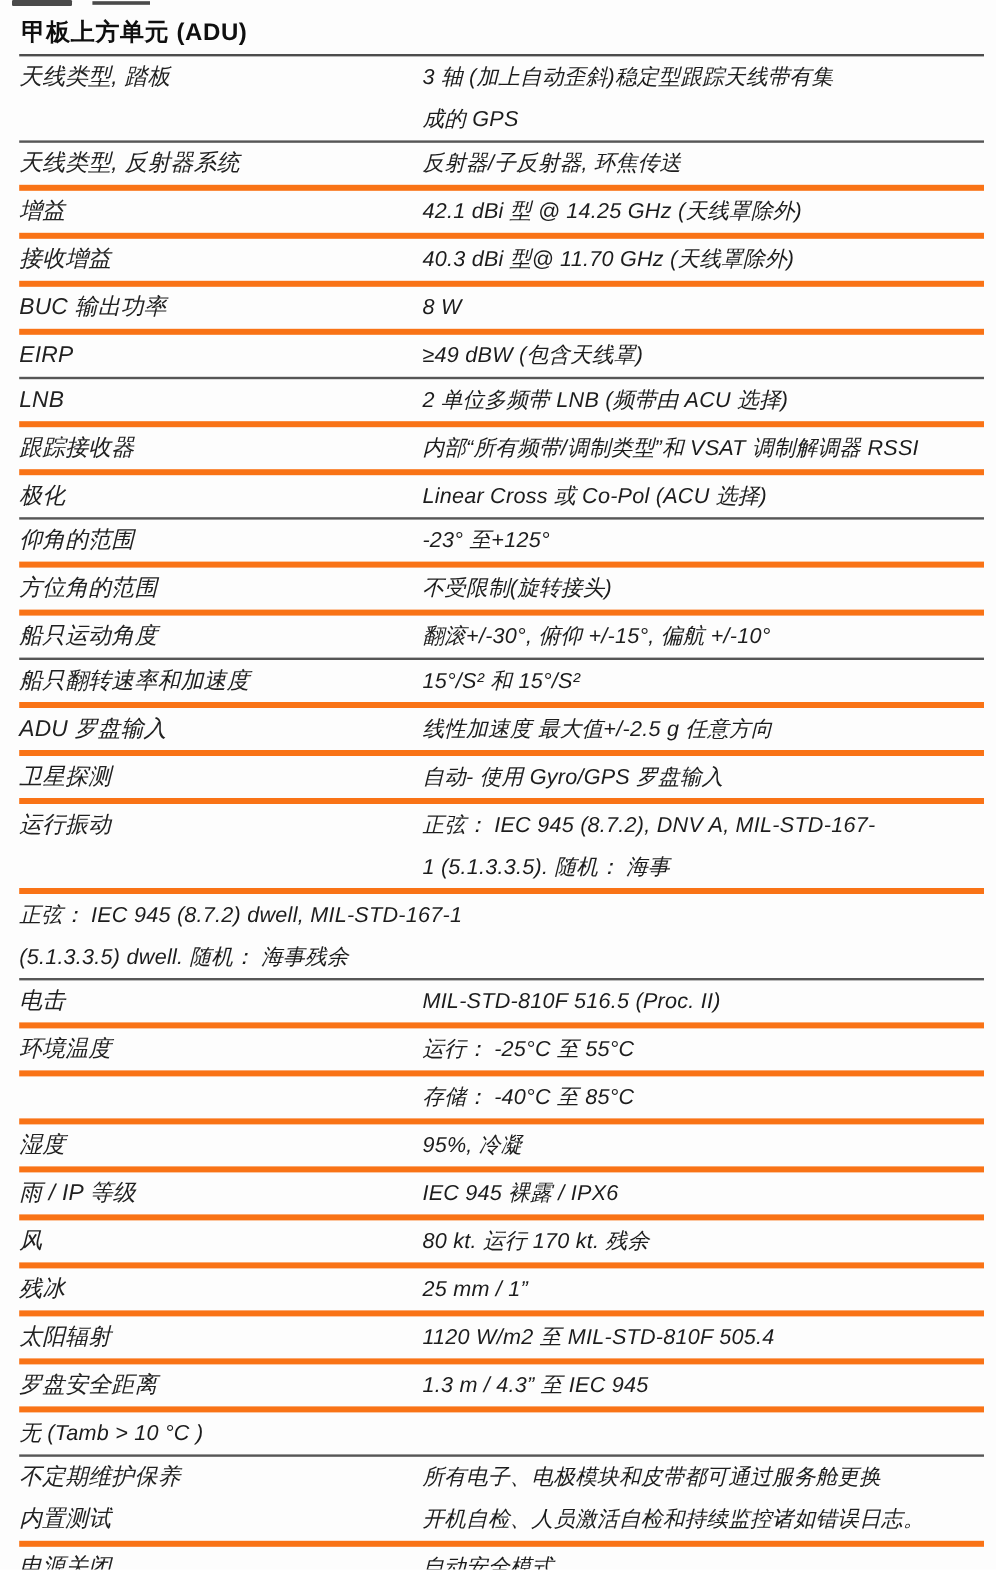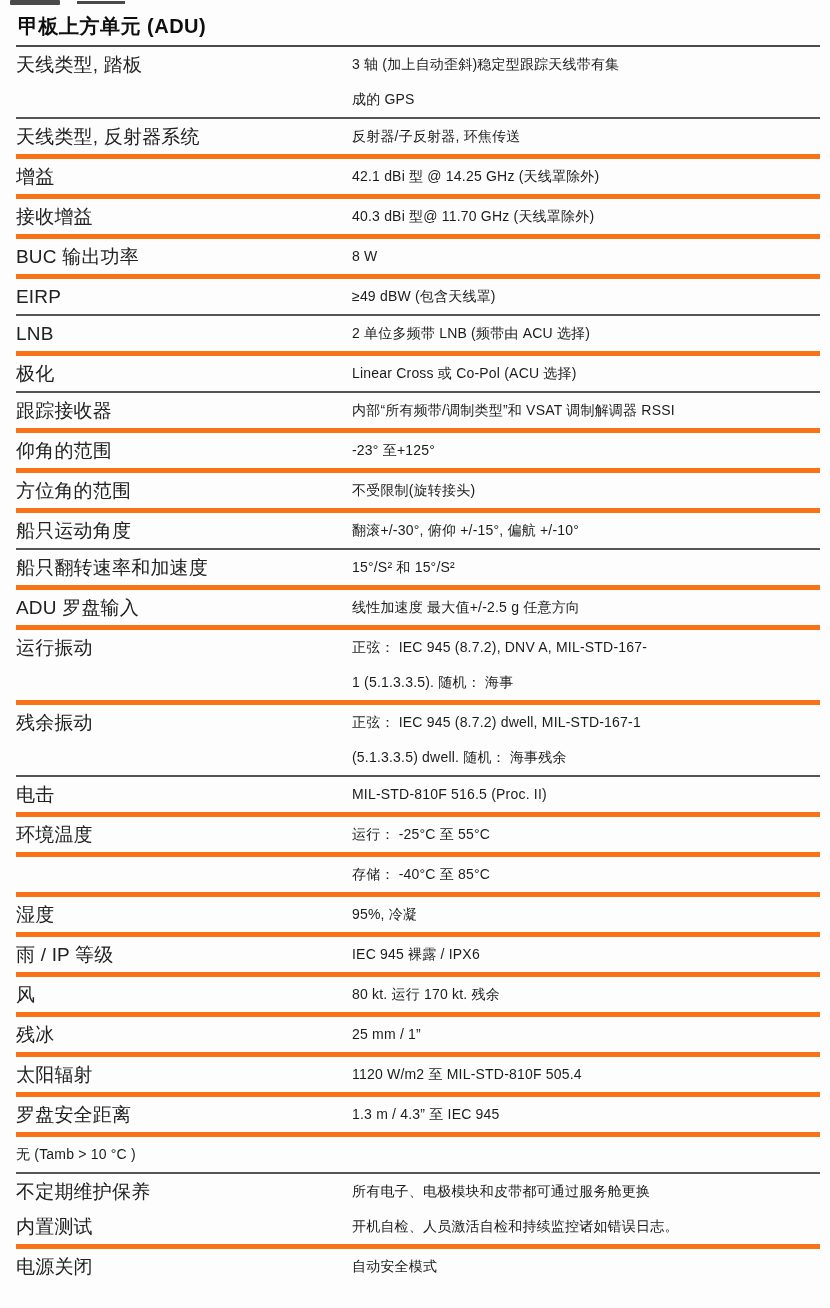--- a/index.html
+++ b/index.html
@@ -37,20 +37,21 @@
     color: #0f0f0f;
     letter-spacing: 0.5px;
     padding: 6px 0 5px 2px;
     border-bottom: 2px solid #4c4c4c;
     white-space: nowrap;
   }
   .spec-table { width: 100%; }
   .row {
     display: flex;
     align-items: flex-start;
+    font-style: italic;
   }
   .row.div-normal { border-bottom: 5px solid #f97316; }
   .row.div-strong { border-bottom: 2px solid #565656; }
   .row.div-none   { border-bottom: none; justify-content: center; }
   .label-cell {
     flex: 0 0 336px;
     min-width: 0;
   }
   .value-cell {
     flex: 1 1 auto;
@@ -58,21 +59,21 @@
   }
   .line {
     height: 35px;
     line-height: 35px;
     white-space: nowrap;
     font-size: 19px;
     color: #212121;
     letter-spacing: 0.2px;
   }
   .value-cell .line {
-    font-size: 14px;
+    font-size: 18px;
     color: #1c1c1c;
   }
 </style>
 </head>
 <body>
 
 <div class="top-artifact"></div>
 
 <div class="doc">
   <div class="title">甲板上方单元 (ADU)</div>
@@ -128,38 +129,38 @@
         </div>
   </div>
       <div class="row div-normal">
     <div class="label-cell">
       <div class="line">LNB</div>
     </div>
     <div class="value-cell">
           <div class="line">2 单位多频带 LNB (频带由 ACU 选择)</div>
         </div>
   </div>
+      <div class="row div-normal">
+    <div class="label-cell">
+      <div class="line">跟踪接收器</div>
+    </div>
+    <div class="value-cell">
+          <div class="line">内部“所有频带/调制类型”和 VSAT 调制解调器 RSSI</div>
+        </div>
+  </div>
       <div class="row div-strong">
     <div class="label-cell">
       <div class="line">极化</div>
     </div>
     <div class="value-cell">
           <div class="line">Linear Cross 或 Co-Pol (ACU 选择)</div>
         </div>
   </div>
       <div class="row div-normal">
     <div class="label-cell">
-      <div class="line">跟踪接收器</div>
-    </div>
-    <div class="value-cell">
-          <div class="line">内部“所有频带/调制类型”和 VSAT 调制解调器 RSSI</div>
-        </div>
-  </div>
-      <div class="row div-normal">
-    <div class="label-cell">
       <div class="line">仰角的范围</div>
     </div>
     <div class="value-cell">
           <div class="line">-23° 至+125°</div>
         </div>
   </div>
       <div class="row div-normal">
     <div class="label-cell">
       <div class="line">方位角的范围</div>
     </div>
@@ -182,35 +183,40 @@
     <div class="value-cell">
           <div class="line">15°/S² 和 15°/S²</div>
         </div>
   </div>
       <div class="row div-normal">
     <div class="label-cell">
       <div class="line">ADU 罗盘输入</div>
     </div>
     <div class="value-cell">
           <div class="line">线性加速度 最大值+/-2.5 g 任意方向</div>
+        </div>
+  </div>
+      <div class="row div-normal">
+    <div class="label-cell">
+      <div class="line">卫星探测</div>
+    </div>
+    <div class="value-cell">
+          <div class="line">自动- 使用 Gyro/GPS 罗盘输入</div>
         </div>
   </div>
       <div class="row div-normal">
     <div class="label-cell">
       <div class="line">运行振动</div>
     </div>
     <div class="value-cell">
           <div class="line">正弦： IEC 945 (8.7.2), DNV A, MIL-STD-167-</div>
           <div class="line">1 (5.1.3.3.5). 随机： 海事</div>
         </div>
   </div>
       <div class="row div-strong">
-    <div class="label-cell">
-      <div class="line">残余振动</div>
-    </div>
     <div class="value-cell">
           <div class="line">正弦： IEC 945 (8.7.2) dwell, MIL-STD-167-1</div>
           <div class="line">(5.1.3.3.5) dwell. 随机： 海事残余</div>
         </div>
   </div>
       <div class="row div-normal">
     <div class="label-cell">
       <div class="line">电击</div>
     </div>
     <div class="value-cell">

